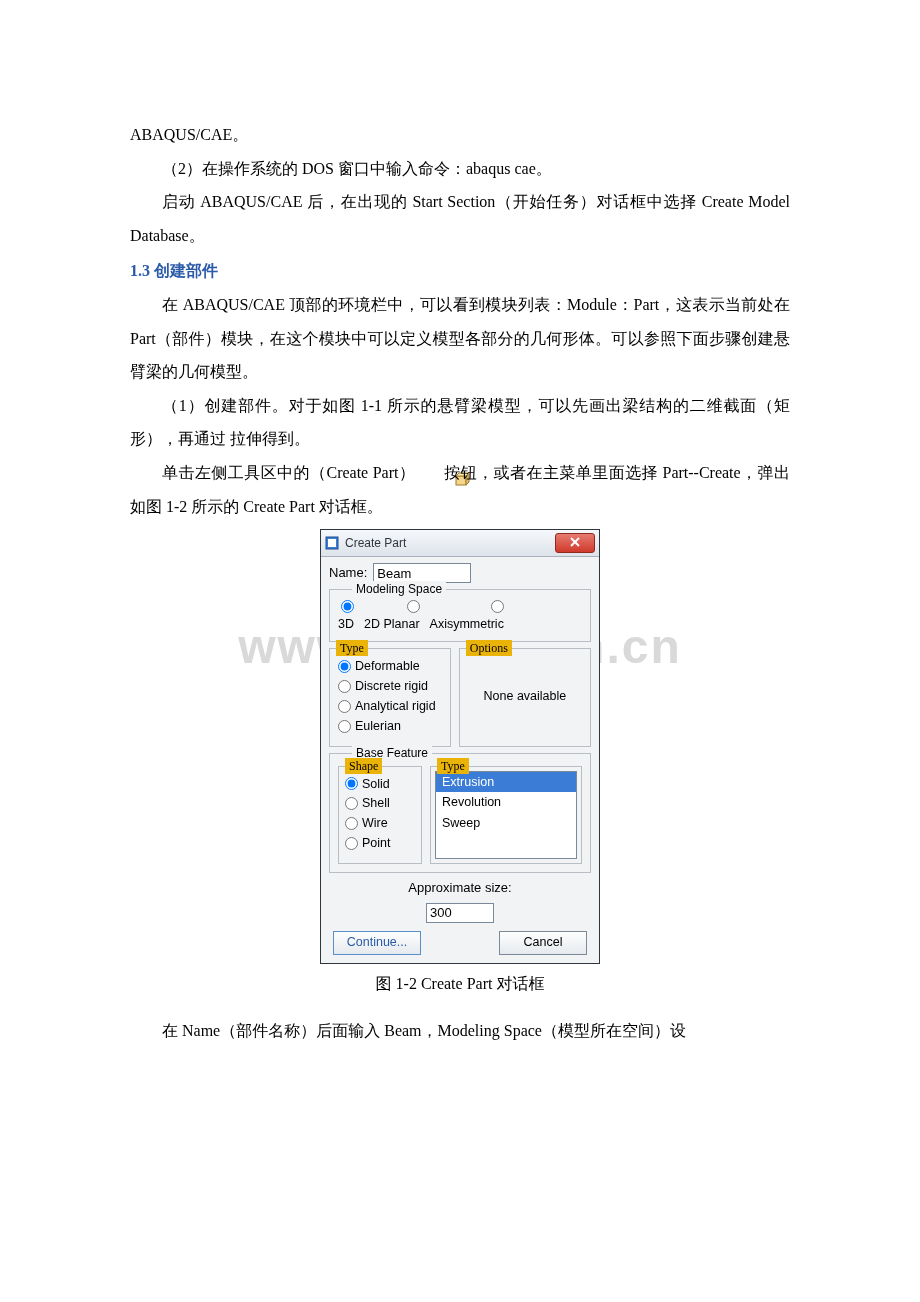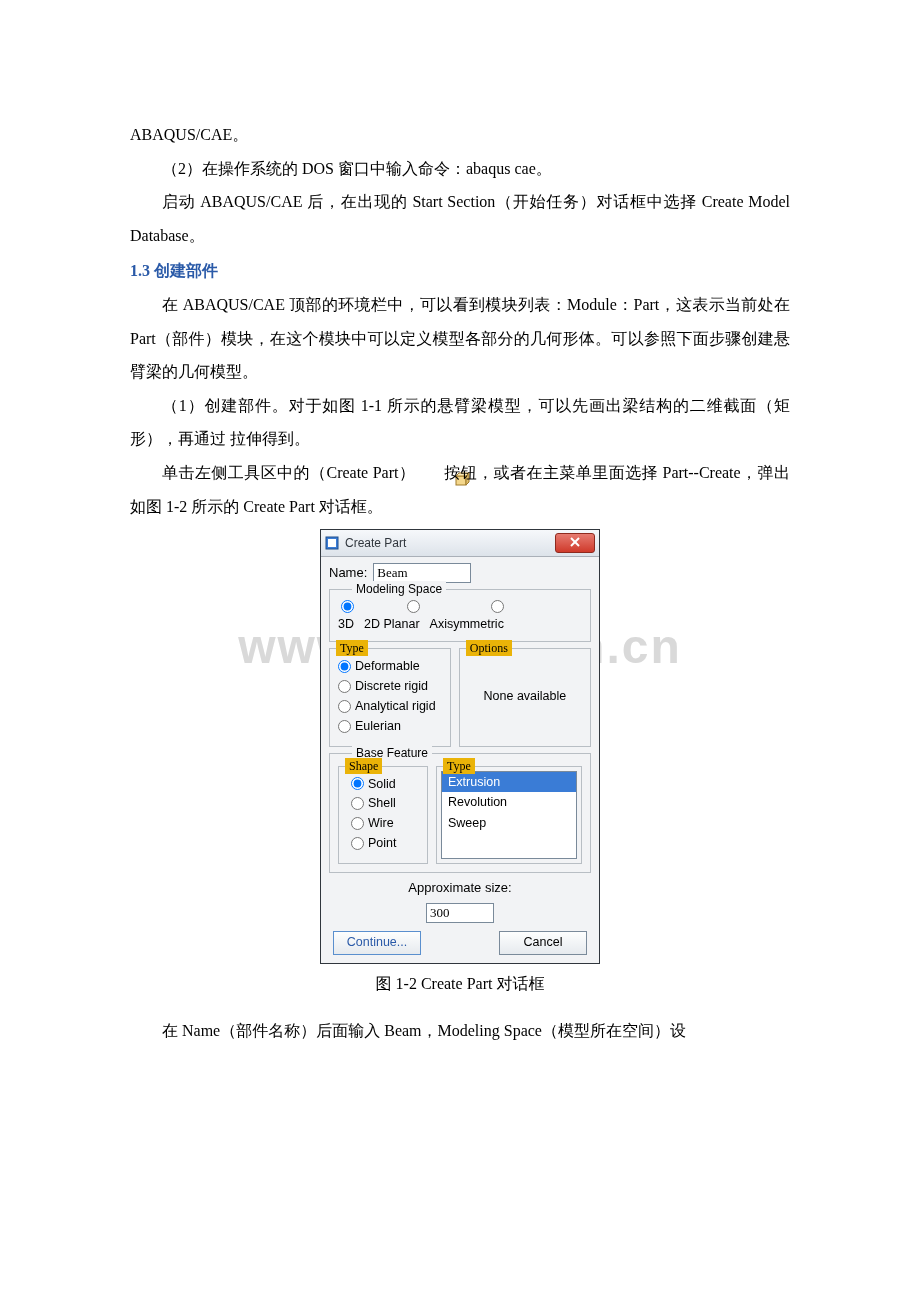--- a/index.html
+++ b/index.html
@@ -104,21 +104,21 @@
   .dlg-body {
     padding: 6px 8px 8px 8px;
   }
   .row {
     display: flex;
     align-items: center;
     gap: 6px;
     margin-bottom: 6px;
   }
   .text-input {
-    font-family: Liberation Serif, serif;
+    font-family: Liberation Sans, sans-serif;
     font-size: 13px;
     height: 18px;
     padding: 0 3px;
     border: 1px solid #7a8a9a;
     background: #fff;
   }
   .panel {
     border: 1px solid #b8bec4;
     padding: 6px 8px 8px 8px;
     margin-bottom: 6px;
@@ -184,21 +184,21 @@
     font-size: 12.5px;
     color: #000;
   }
   .basefeat-body {
     display: flex;
     gap: 8px;
   }
   .shape-col {
     width: 70px;
     border: 1px solid #b8bec4;
-    padding: 6px 6px 8px 12px;
+    padding: 6px 6px 8px 6px;
     position: relative;
   }
   .type-col {
     flex: 1;
     border: 1px solid #b8bec4;
     padding: 4px;
     position: relative;
   }
   .listbox {
     border: 1px solid #7a8a9a;

